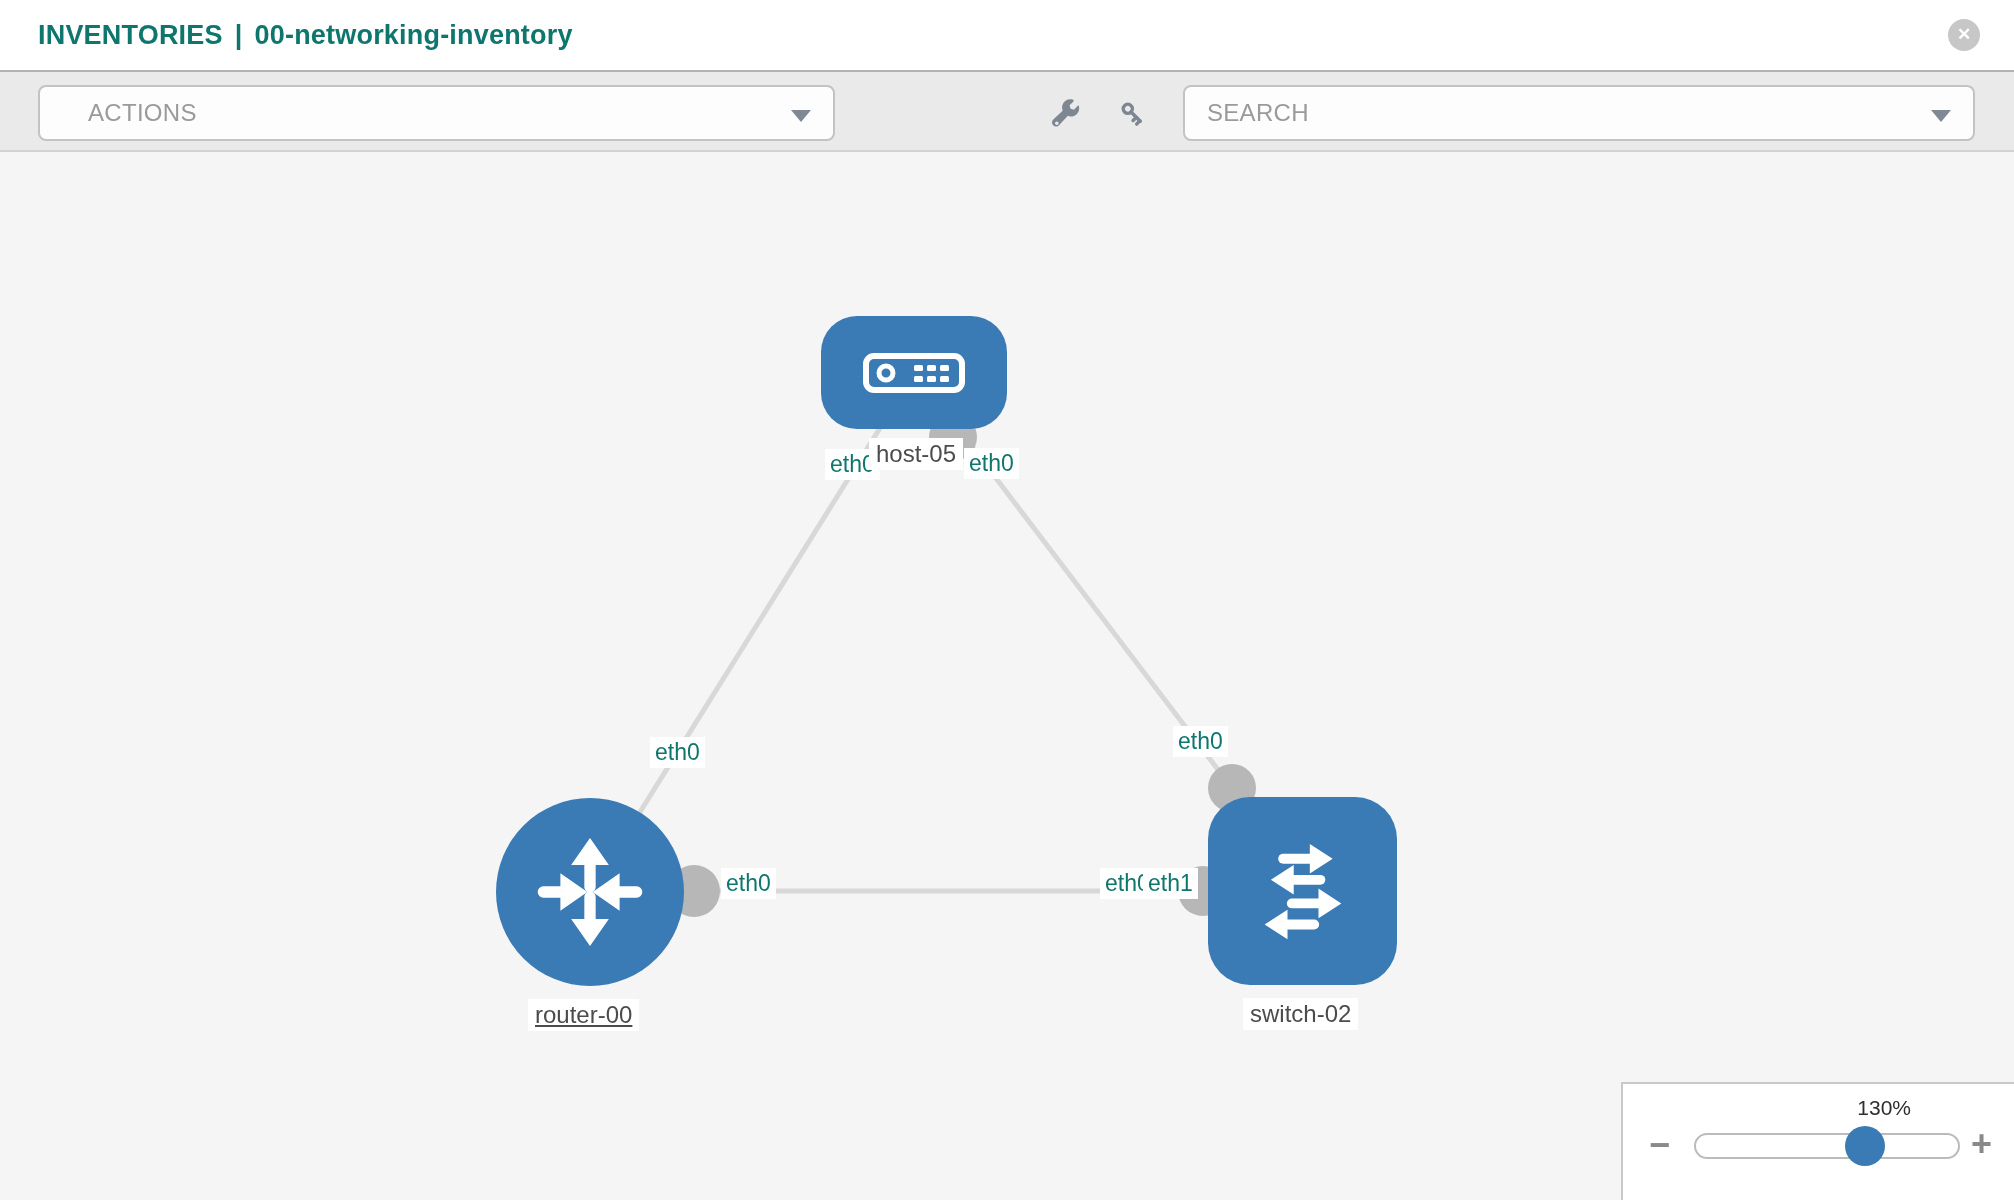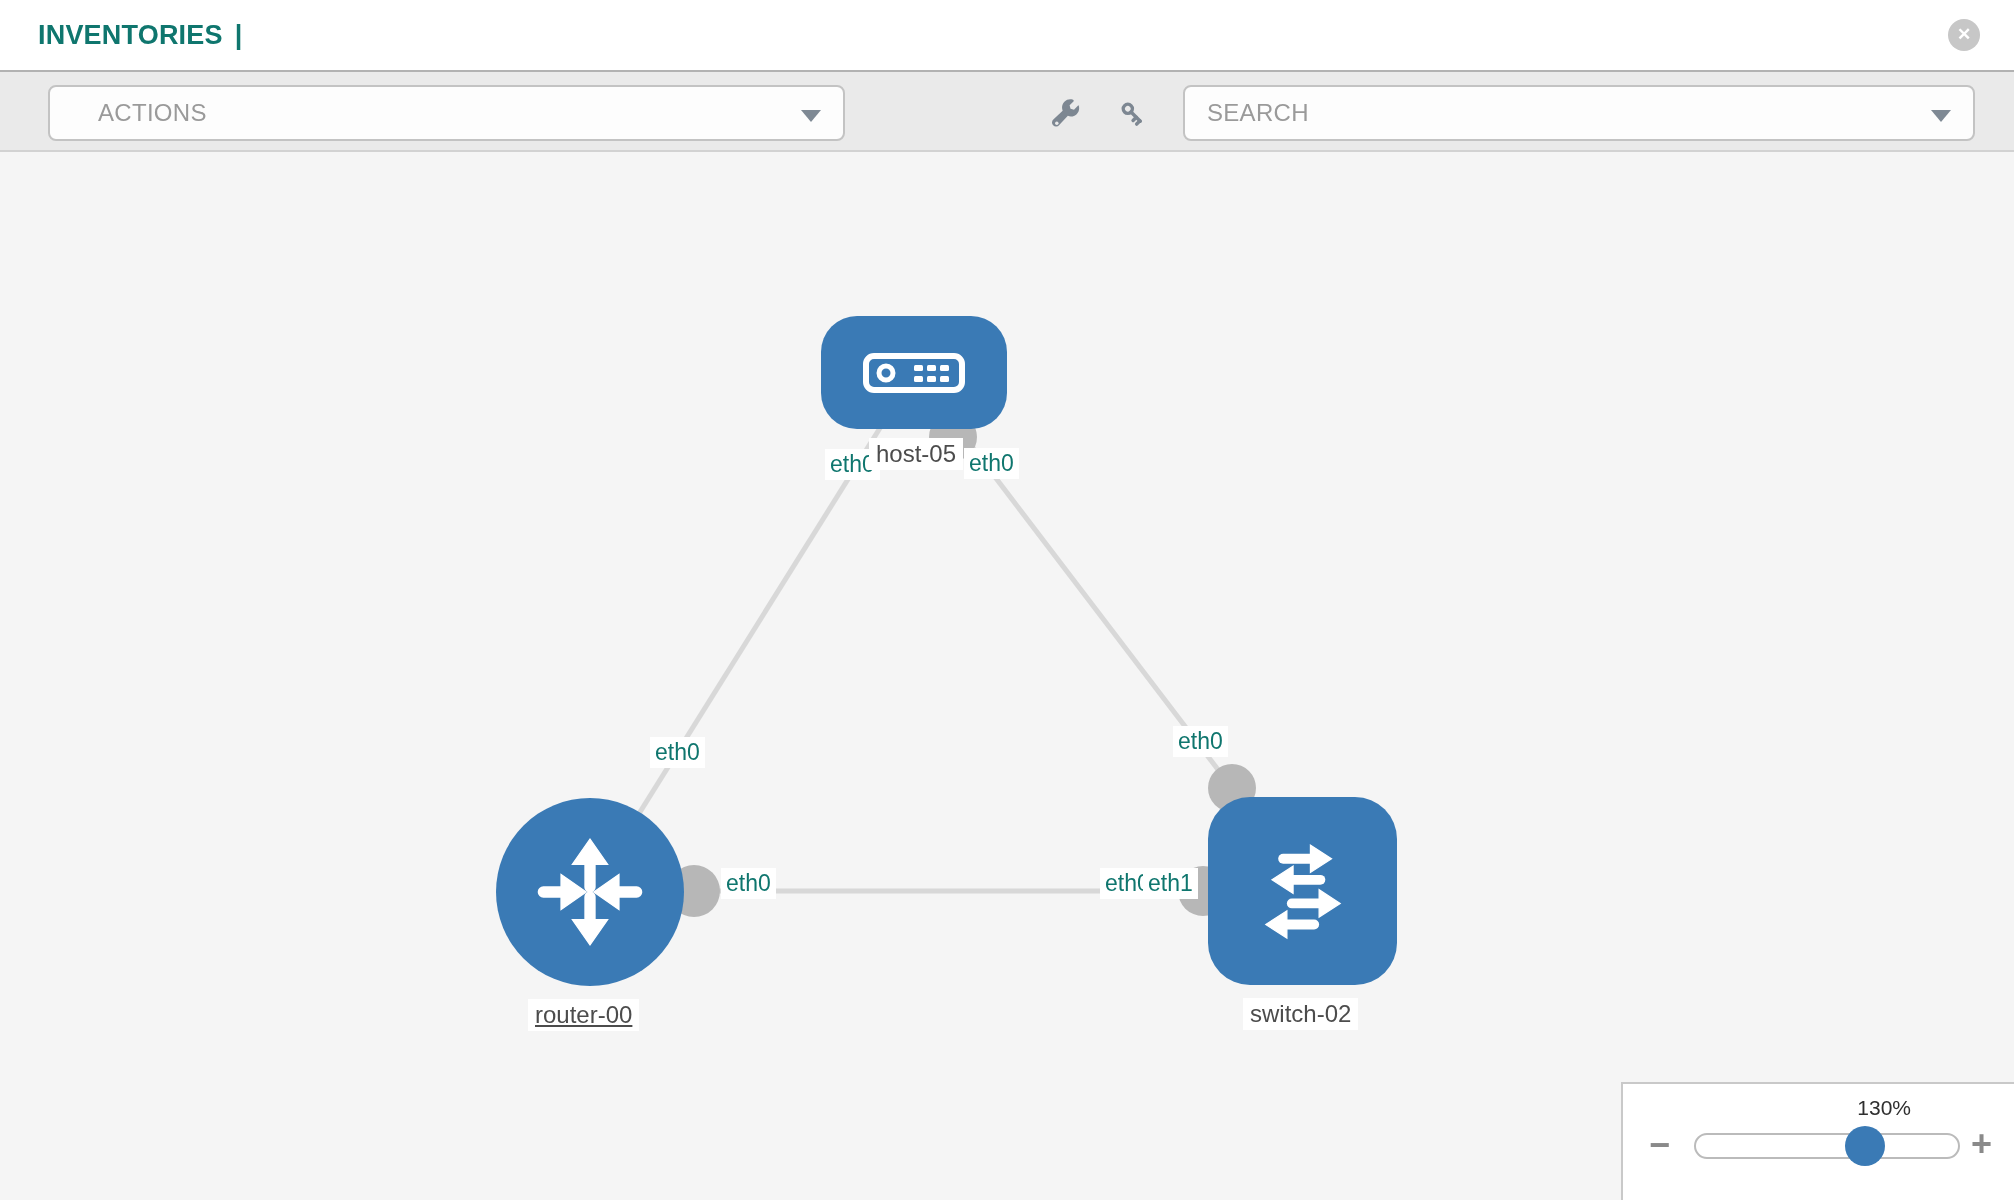--- a/index.html
+++ b/index.html
@@ -16,21 +16,21 @@
 
   
   .toolbar { position:absolute; left:0; top:70px; width:2014px; height:82px; background:#eaeaea;
     border-top:2px solid #b2b2b2; border-bottom:2px solid #d2d2d2; }
   .select { position:absolute; top:13px; height:56px; background:#fdfdfd; border:2px solid #c3c3c3;
     border-radius:8px; display:flex; align-items:center; padding:0 22px; cursor:pointer; }
   .select .ph { font-size:24px; color:#9a9a9a; letter-spacing:.3px; }
   .select .caret { position:absolute; right:22px; top:23px; width:0; height:0;
     border-left:10px solid transparent; border-right:10px solid transparent;
     border-top:12px solid #7e8994; }
-  .select.actions { left:48px; width:797px;padding-left:48px; }
+  .select.actions { left:38px; width:797px;padding-left:48px; }
   .select.search  { left:1183px; width:792px; }
   .tool-btn { position:absolute; top:19px; width:46px; height:46px; display:flex;
     align-items:center; justify-content:center; cursor:pointer; }
   .tool-btn.wrench { left:1043px; }
   .tool-btn.key { left:1110px; }
 
   
   .canvas { position:absolute; left:0; top:152px; width:2014px; height:1048px;
     background:#f5f5f5; overflow:hidden; }
   .links-svg { position:absolute; left:0; top:0; }
@@ -71,20 +71,21 @@
   .zoom-handle { position:absolute; left:222px; top:42px; width:40px; height:40px;
     border-radius:50%; background:#3a7ab5; cursor:pointer; }
 </style>
 </head>
 <body>
 
 <div class="header">
   <div class="title">
     <span>INVENTORIES</span>
     <span>|</span>
+    <span>00-networking-inventory</span>
   </div>
   <div class="close-btn">
     <span>✕</span>
   </div>
 </div>
 
 <div class="toolbar">
   <div class="select actions">
     <span class="ph">ACTIONS</span>
     <span class="caret"></span>

